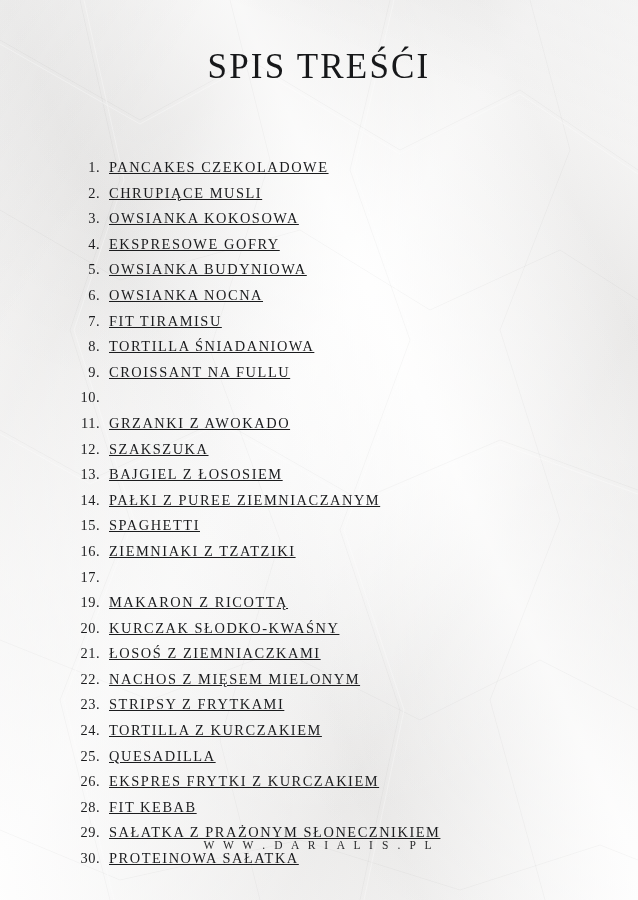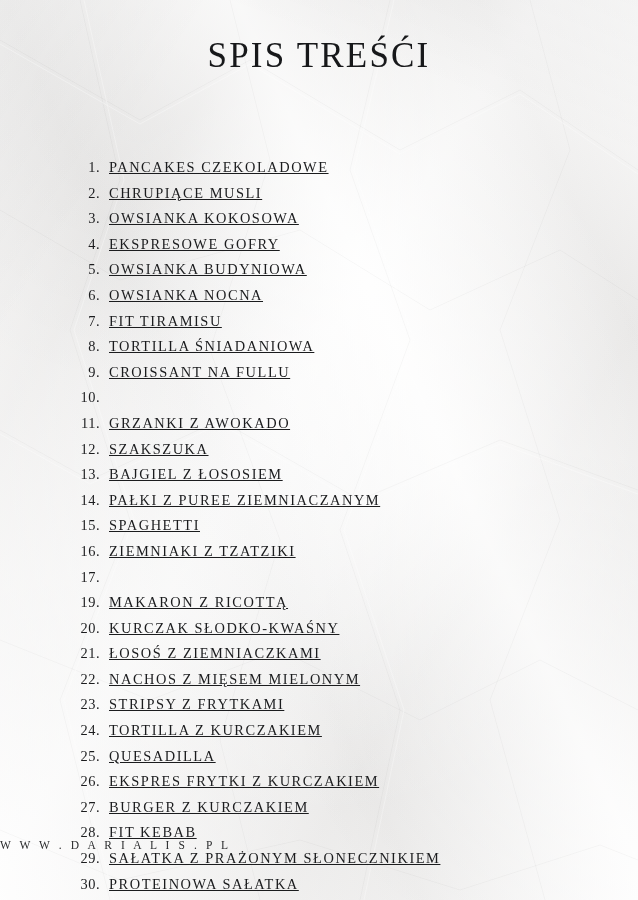--- a/index.html
+++ b/index.html
@@ -45,21 +45,21 @@
     height: 900px;
     box-sizing: border-box;
   }
 
   .title {
     text-align: center;
     font-size: 35px;
     letter-spacing: 2.2px;
     font-weight: 400;
     margin: 0;
-    padding-top: 36px;
+    padding-top: 47px;
     color: #17181a;
     font-family: "Liberation Serif", serif;
   }
 
   .toc {
     margin: 0;
     padding: 0;
     list-style: none;
     position: absolute;
     top: 155px;
@@ -85,21 +85,21 @@
   .label {
     white-space: nowrap;
     text-decoration: underline;
   }
 
   .footer {
     position: absolute;
     bottom: 49px;
     left: 0;
     right: 0;
-    text-align: left;
+    text-align: center;
     font-size: 11.5px;
     letter-spacing: 3.1px;
     color: #2a2b2d;
     margin-top: 25px;
   }
 </style>
 </head>
 <body>
 
 <div class="paper"></div>
@@ -220,24 +220,20 @@
       </li>
     <li>
         <span class="num">25.</span>
         <span class="label">QUESADILLA</span>
       </li>
     <li>
         <span class="num">26.</span>
         <span class="label">EKSPRES FRYTKI Z KURCZAKIEM</span>
       </li>
     <li>
-        <span class="num">27.</span>
-        <span class="label">BURGER Z KURCZAKIEM</span>
-      </li>
-    <li>
         <span class="num">28.</span>
         <span class="label">FIT KEBAB</span>
       </li>
     <li>
         <span class="num">29.</span>
         <span class="label">SAŁATKA Z PRAŻONYM SŁONECZNIKIEM</span>
       </li>
     <li>
         <span class="num">30.</span>
         <span class="label">PROTEINOWA SAŁATKA</span>

